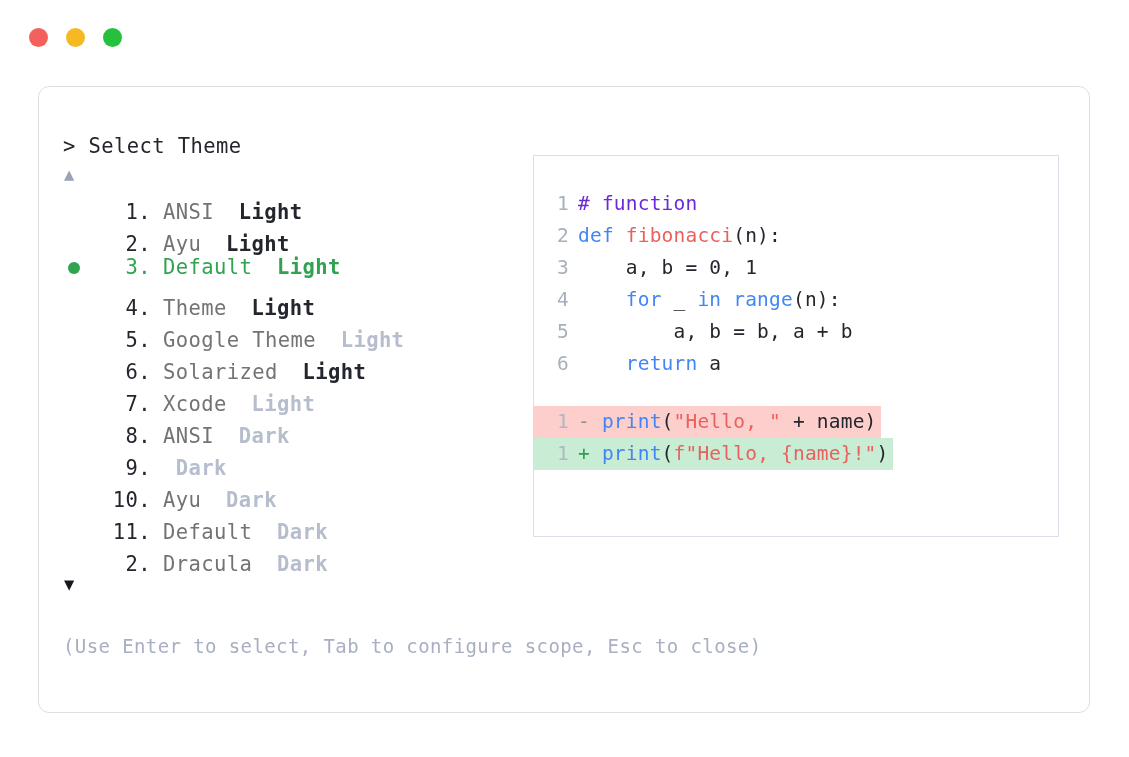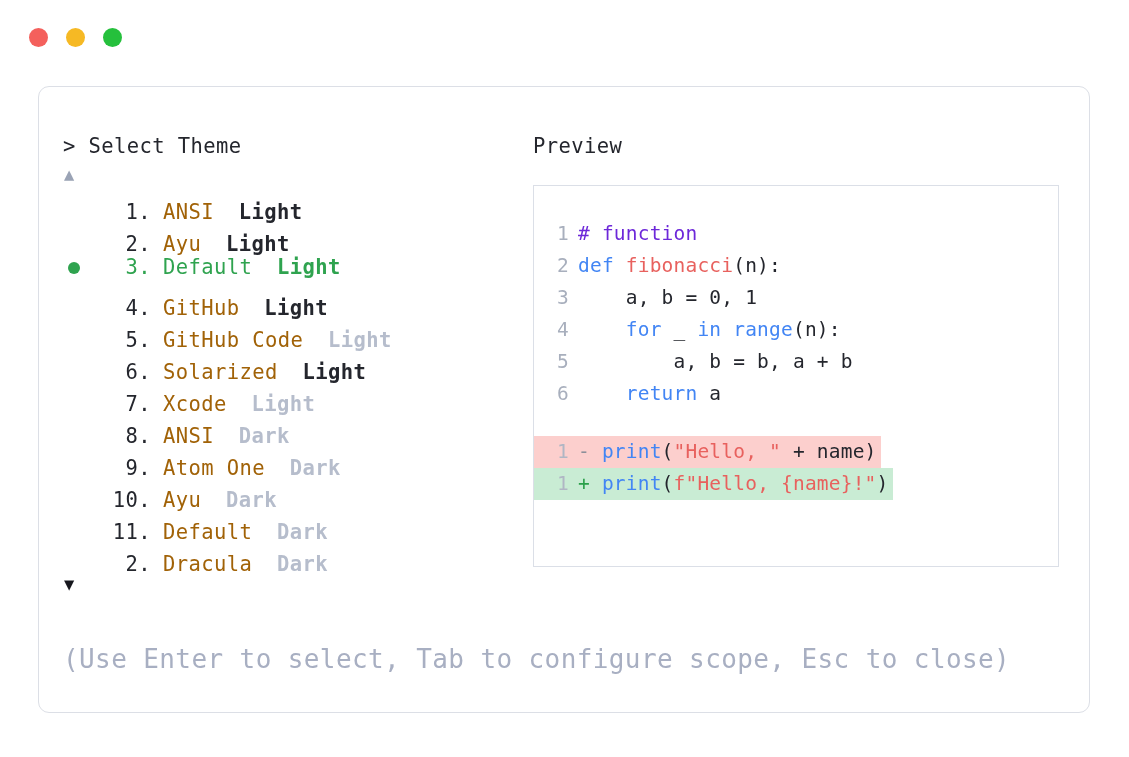--- a/index.html
+++ b/index.html
@@ -113,35 +113,35 @@
     display: block;
   }
   .idx {
     width: 56px;
     flex: 0 0 56px;
     text-align: right;
     color: #24262d;
   }
   .name {
     padding-left: 12px;
-    color: #a16207;
+    color: #737373;
   }
   .variant { padding-left: 0; font-weight: bold; }
   .variant-dim  { color: #b6bdcc; }
   .variant-dark { color: #24262d; }
 
   .theme-item.selected .idx,
   .theme-item.selected .name,
   .theme-item.selected .variant { color: #2fa34f; }
 
   .hint {
     position: absolute;
     left: 24px;
-    top: 557px;
-    font-size: 26px;
+    top: 544px;
+    font-size: 19px;
     line-height: 30px;
     letter-spacing: 0.4px;
     color: #a8afc2;
     white-space: pre;
   }
 
   
   .right-col {
     position: absolute;
     left: 494px;
@@ -227,38 +227,37 @@
     <div class="left-col">
 
       <div class="prompt-line">&gt; Select Theme</div>
 
       <div class="scroll-arrow up">▲</div>
 
       <ul class="theme-list">
           <li class="theme-item"><span class="bullet-slot"></span><span class="idx">1.</span><span class="name">ANSI</span><span class="name"> </span><span class="variant variant-dark">Light</span></li>
           <li class="theme-item"><span class="bullet-slot"></span><span class="idx">2.</span><span class="name">Ayu</span><span class="name"> </span><span class="variant variant-dark">Light</span></li>
           <li class="theme-item selected"><span class="bullet-slot"><span class="bullet" style="background: rgb(47, 163, 79);"></span></span><span class="idx">3.</span><span class="name">Default</span><span class="name"> </span><span class="variant variant-dark">Light</span></li>
-          <li class="theme-item"><span class="bullet-slot"></span><span class="idx">4.</span><span class="name">GitHub</span><span class="name"> </span><span class="variant variant-dark">Light</span></li>
-          <li class="theme-item"><span class="bullet-slot"></span><span class="idx">5.</span><span class="name">GitHub Code</span><span class="name"> </span><span class="variant variant-dim">Light</span></li>
+          <li class="theme-item"><span class="bullet-slot"></span><span class="idx">4.</span><span class="name">Theme</span><span class="name"> </span><span class="variant variant-dark">Light</span></li>
+          <li class="theme-item"><span class="bullet-slot"></span><span class="idx">5.</span><span class="name">Google Theme</span><span class="name"> </span><span class="variant variant-dim">Light</span></li>
           <li class="theme-item"><span class="bullet-slot"></span><span class="idx">6.</span><span class="name">Solarized</span><span class="name"> </span><span class="variant variant-dark">Light</span></li>
           <li class="theme-item"><span class="bullet-slot"></span><span class="idx">7.</span><span class="name">Xcode</span><span class="name"> </span><span class="variant variant-dim">Light</span></li>
           <li class="theme-item"><span class="bullet-slot"></span><span class="idx">8.</span><span class="name">ANSI</span><span class="name"> </span><span class="variant variant-dim">Dark</span></li>
-          <li class="theme-item"><span class="bullet-slot"></span><span class="idx">9.</span><span class="name">Atom One</span><span class="name"> </span><span class="variant variant-dim">Dark</span></li>
+          <li class="theme-item"><span class="bullet-slot"></span><span class="idx">9.</span><span class="name"> </span><span class="variant variant-dim">Dark</span></li>
           <li class="theme-item"><span class="bullet-slot"></span><span class="idx">10.</span><span class="name">Ayu</span><span class="name"> </span><span class="variant variant-dim">Dark</span></li>
           <li class="theme-item"><span class="bullet-slot"></span><span class="idx">11.</span><span class="name">Default</span><span class="name"> </span><span class="variant variant-dim">Dark</span></li>
           <li class="theme-item"><span class="bullet-slot"></span><span class="idx">2.</span><span class="name">Dracula</span><span class="name"> </span><span class="variant variant-dim">Dark</span></li>
         </ul>
 
       <div class="scroll-arrow down">▼</div>
     </div>
 
     <div class="hint">(Use Enter to select, Tab to configure scope, Esc to close)</div>
 
     <div class="right-col">
-      <div class="preview-label">Preview</div>
 
       <div class="preview-panel">
         <div class="code"><div class="code-line"><span class="gutter">1</span><span class="code-text"><span class="tok-comment"># function</span></span></div><div class="code-line"><span class="gutter">2</span><span class="code-text"><span class="tok-kw">def </span><span class="tok-fn">fibonacci</span><span class="tok-plain">(n):</span></span></div><div class="code-line"><span class="gutter">3</span><span class="code-text"><span class="tok-plain">    a, b = 0, 1</span></span></div><div class="code-line"><span class="gutter">4</span><span class="code-text"><span class="tok-plain">    </span><span class="tok-kw">for</span><span class="tok-plain"> _ </span><span class="tok-kw">in range</span><span class="tok-plain">(n):</span></span></div><div class="code-line"><span class="gutter">5</span><span class="code-text"><span class="tok-plain">        a, b = b, a + b</span></span></div><div class="code-line"><span class="gutter">6</span><span class="code-text"><span class="tok-plain">    </span><span class="tok-kw">return</span><span class="tok-plain"> a</span></span></div></div>
         <div class="blank-line"></div>
         <div class="code"><div class="diff-line diff-del"><span class="gutter">1</span><span class="diff-body"><span class="diff-marker-del">- </span><span class="tok-kw">print</span><span class="tok-plain">(</span><span class="tok-str">"Hello, "</span><span class="tok-plain"> + name)</span></span></div><div class="diff-line diff-add"><span class="gutter">1</span><span class="diff-body"><span class="diff-marker-add">+ </span><span class="tok-kw">print</span><span class="tok-plain">(</span><span class="tok-str">f"Hello, </span><span class="tok-str">{name}</span><span class="tok-str">!"</span><span class="tok-plain">)</span></span></div></div>
       </div>
     </div>
 
   </div>
 </div>

